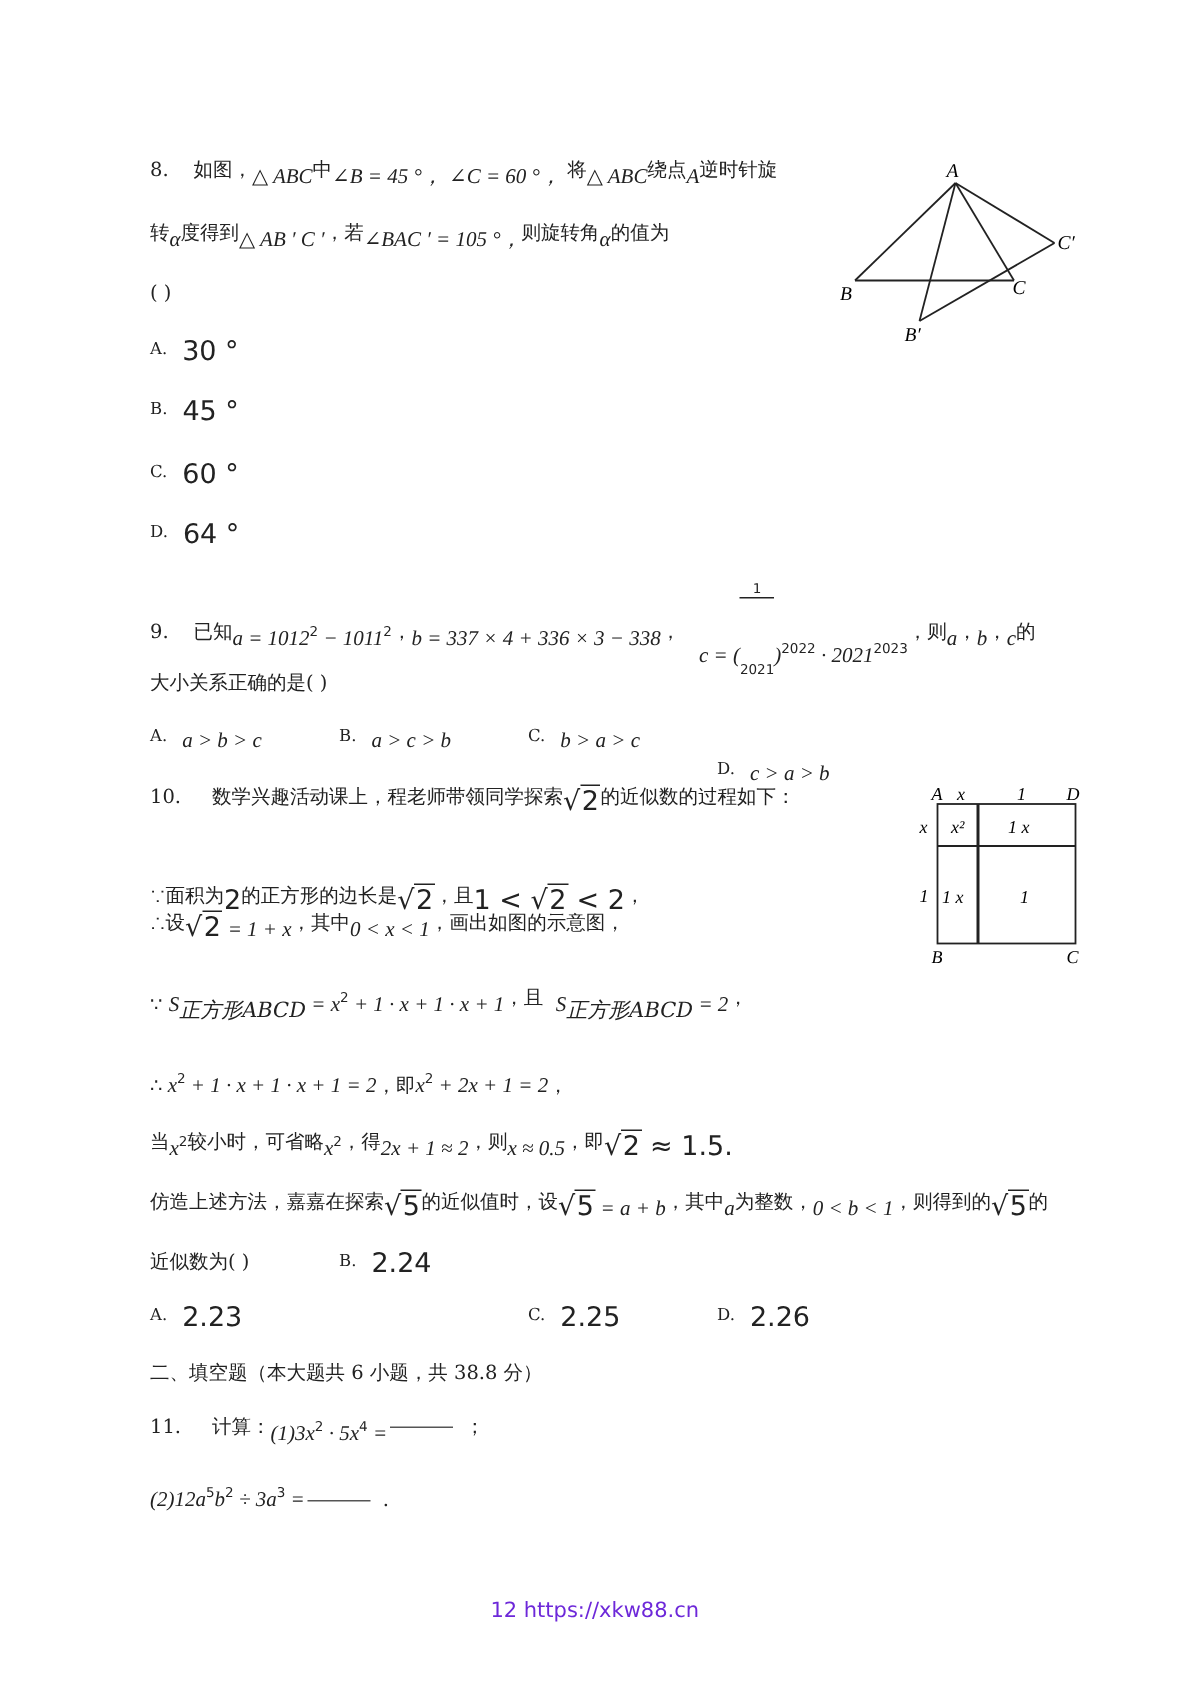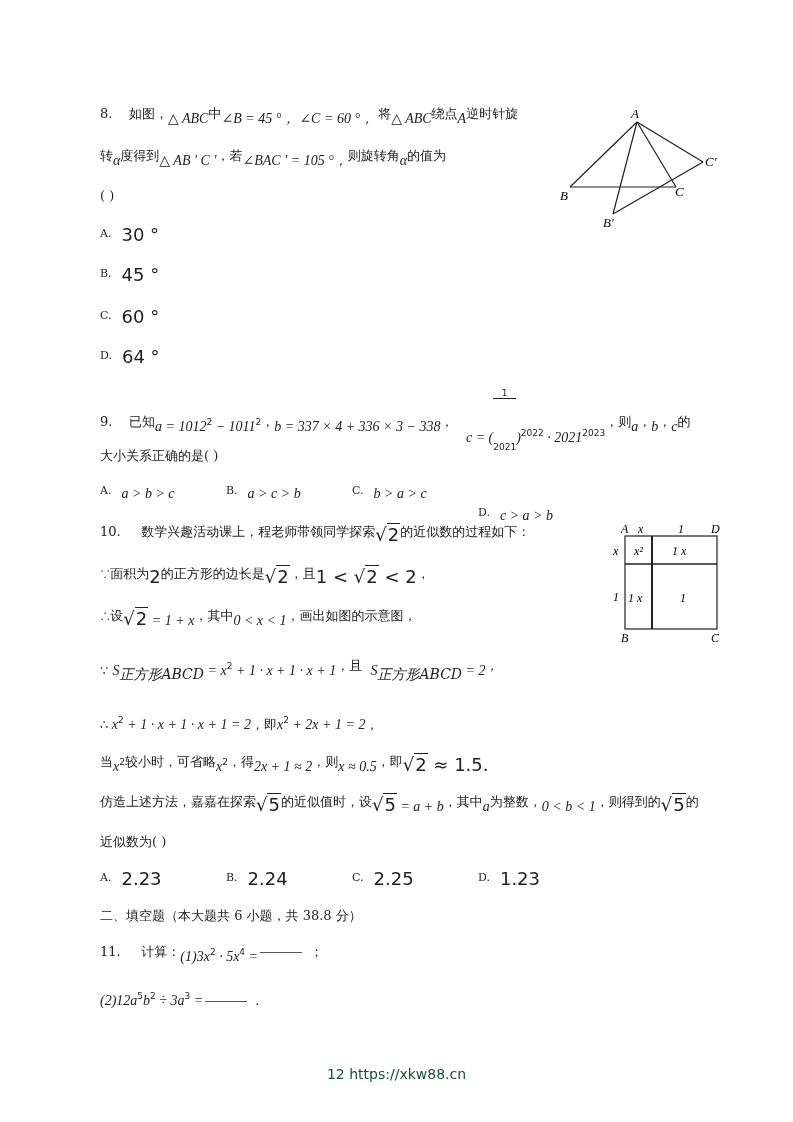--- a/index.html
+++ b/index.html
@@ -14,21 +14,21 @@
   .hi { display: inline-block; vertical-align: 5px; }
   .opt { position: absolute; font-size: 13px; white-space: nowrap; }
   .opt .lab { font-size: 11px; display: inline-block; vertical-align: 4px; margin-right: 10px; }
   .blank { display: inline-block; width: 42px; border-bottom: 1px solid #555; vertical-align: 3px; margin: 0 8px 0 2px; }
   .sqrt { display: inline-block; }
   .sqrt .rad { border-top: 1px solid #222; padding: 0 1px; }
   .frac { display: inline-block; text-align: center; vertical-align: -8px; font-size: 9px; line-height: 10px; }
   .frac .num { display: block; border-bottom: 1px solid #222; }
   .frac .den { display: block; margin-top: 43px; }
   .footer { position: absolute; top: 1066px; left: 0; width: 793px; text-align: center;
-            font-family: "DejaVu Sans", "Liberation Sans", sans-serif; font-size: 14px; color: #14532d; }
+            font-family: "DejaVu Sans", "Liberation Sans", sans-serif; font-size: 14px; color: #6d28d9; }
   svg text { font-family: "Liberation Serif", "DejaVu Serif", serif; font-style: italic; }
 </style>
 </head>
 <body>
 
 <div class="line" style="top:104px;">
   <span>8.</span>&nbsp;&nbsp;&nbsp;
   <span>如图，</span><span class="m lo">△ ABC</span><span>中</span><span class="m lo">∠B = 45 °，</span>&nbsp;<span class="m lo">∠C = 60 °，</span>&nbsp;<span>将</span><span class="m lo">△ ABC</span><span>绕点</span><span class="m lo">A</span><span>逆时针旋</span>
 </div>
 <div class="line" style="top:146px;">
@@ -66,44 +66,44 @@
 
 <div class="opt" style="left:100px; top:484px;"><span class="lab">A.</span><span class="m">a &gt; b &gt; c</span></div>
 <div class="opt" style="left:226px; top:484px;"><span class="lab">B.</span><span class="m">a &gt; c &gt; b</span></div>
 <div class="opt" style="left:352px; top:484px;"><span class="lab">C.</span><span class="m">b &gt; a &gt; c</span></div>
 <div class="opt" style="left:478px; top:506px;"><span class="lab">D.</span><span class="m">c &gt; a &gt; b</span></div>
 
 <div class="line" style="top:522px;">
   <span>10.</span>&nbsp;&nbsp;&nbsp;&nbsp;
   <span>数学兴趣活动课上，程老师带领同学探索</span><span class="sqrt m lo n">√<span class="rad">2</span></span><span>的近似数的过程如下：</span>
 </div>
-<div class="line" style="top:564px;">
+<div class="line" style="top:588px;">
   <span>∵</span><span>面积为</span><span class="n lo">2</span><span>的正方形的边长是</span><span class="sqrt n lo">√<span class="rad">2</span></span><span>，且</span><span class="n lo"><span>1 &lt; </span><span class="sqrt">√<span class="rad">2</span></span><span> &lt; 2</span></span><span>，</span>
 </div>
 <div class="line" style="top:606px;">
   <span>∴</span><span>设</span><span class="lo"><span class="sqrt n">√<span class="rad">2</span></span><span class="m"> = 1 + x</span></span><span>，其中</span><span class="m lo">0 &lt; x &lt; 1</span><span>，画出如图的示意图，</span>
 </div>
 <div class="line" style="top:656px;">
   <span>∵</span>&nbsp;<span class="m">S</span><span class="sub">正方形ABCD</span><span class="m"> = x</span><span class="sup n">2</span><span class="m"> + 1 · x + 1 · x + 1</span><span class="hi">，且</span>&nbsp;&nbsp;<span class="m">S</span><span class="sub">正方形ABCD</span><span class="m"> = 2</span><span class="hi">，</span>
 </div>
 <div class="line" style="top:710px;">
   <span>∴</span><span class="m"> x</span><span class="sup n">2</span><span class="m"> + 1 · x + 1 · x + 1 = 2</span><span>，即</span><span class="m">x</span><span class="sup n">2</span><span class="m"> + 2x + 1 = 2</span><span>，</span>
 </div>
 <div class="line" style="top:752px;">
   <span>当</span><span class="lo"><span class="m">x</span><span class="sup n">2</span></span><span>较小时，可省略</span><span class="lo"><span class="m">x</span><span class="sup n">2</span></span><span>，得</span><span class="m lo">2x + 1 ≈ 2</span><span>，则</span><span class="m lo">x ≈ 0.5</span><span>，即</span><span class="lo n"><span class="sqrt">√<span class="rad">2</span></span><span> ≈ 1.5</span><span>.</span></span>
 </div>
 <div class="line" style="top:792px;">
   <span>仿造上述方法，嘉嘉在探索</span><span class="sqrt n lo">√<span class="rad">5</span></span><span>的近似值时，设</span><span class="lo"><span class="sqrt n">√<span class="rad">5</span></span><span class="m"> = a + b</span></span><span>，其中</span><span class="m lo">a</span><span>为整数，</span><span class="m lo">0 &lt; b &lt; 1</span><span>，则得到的</span><span class="sqrt n lo">√<span class="rad">5</span></span><span>的</span>
 </div>
 <div class="line" style="top:832px;">近似数为(             )</div>
 
 <div class="opt" style="left:100px; top:868px;"><span class="lab">A.</span><span class="n">2.23</span></div>
-<div class="opt" style="left:226px; top:868px;"><span class="lab">B.</span><span class="n">2.24</span></div>
+<div class="opt" style="left:226px; top:832px;"><span class="lab">B.</span><span class="n">2.24</span></div>
 <div class="opt" style="left:352px; top:868px;"><span class="lab">C.</span><span class="n">2.25</span></div>
-<div class="opt" style="left:478px; top:868px;"><span class="lab">D.</span><span class="n">1.23</span></div>
+<div class="opt" style="left:478px; top:868px;"><span class="lab">D.</span><span class="n">2.26</span></div>
 
 <svg style="position:absolute; left:608px; top:518px;" width="120" height="126" viewBox="0 0 120 126">
   <g stroke="#222" fill="none">
     <rect x="17" y="18" width="92" height="93" stroke-width="1.2"></rect>
     <line x1="44" y1="18" x2="44" y2="111" stroke-width="2"></line>
     <line x1="17" y1="46" x2="109" y2="46" stroke-width="1.4"></line>
   </g>
   <text x="13" y="15" font-size="12">A</text>
   <text x="30" y="15" font-size="12">x</text>
   <text x="70" y="15" font-size="12" font-style="normal">1</text>

